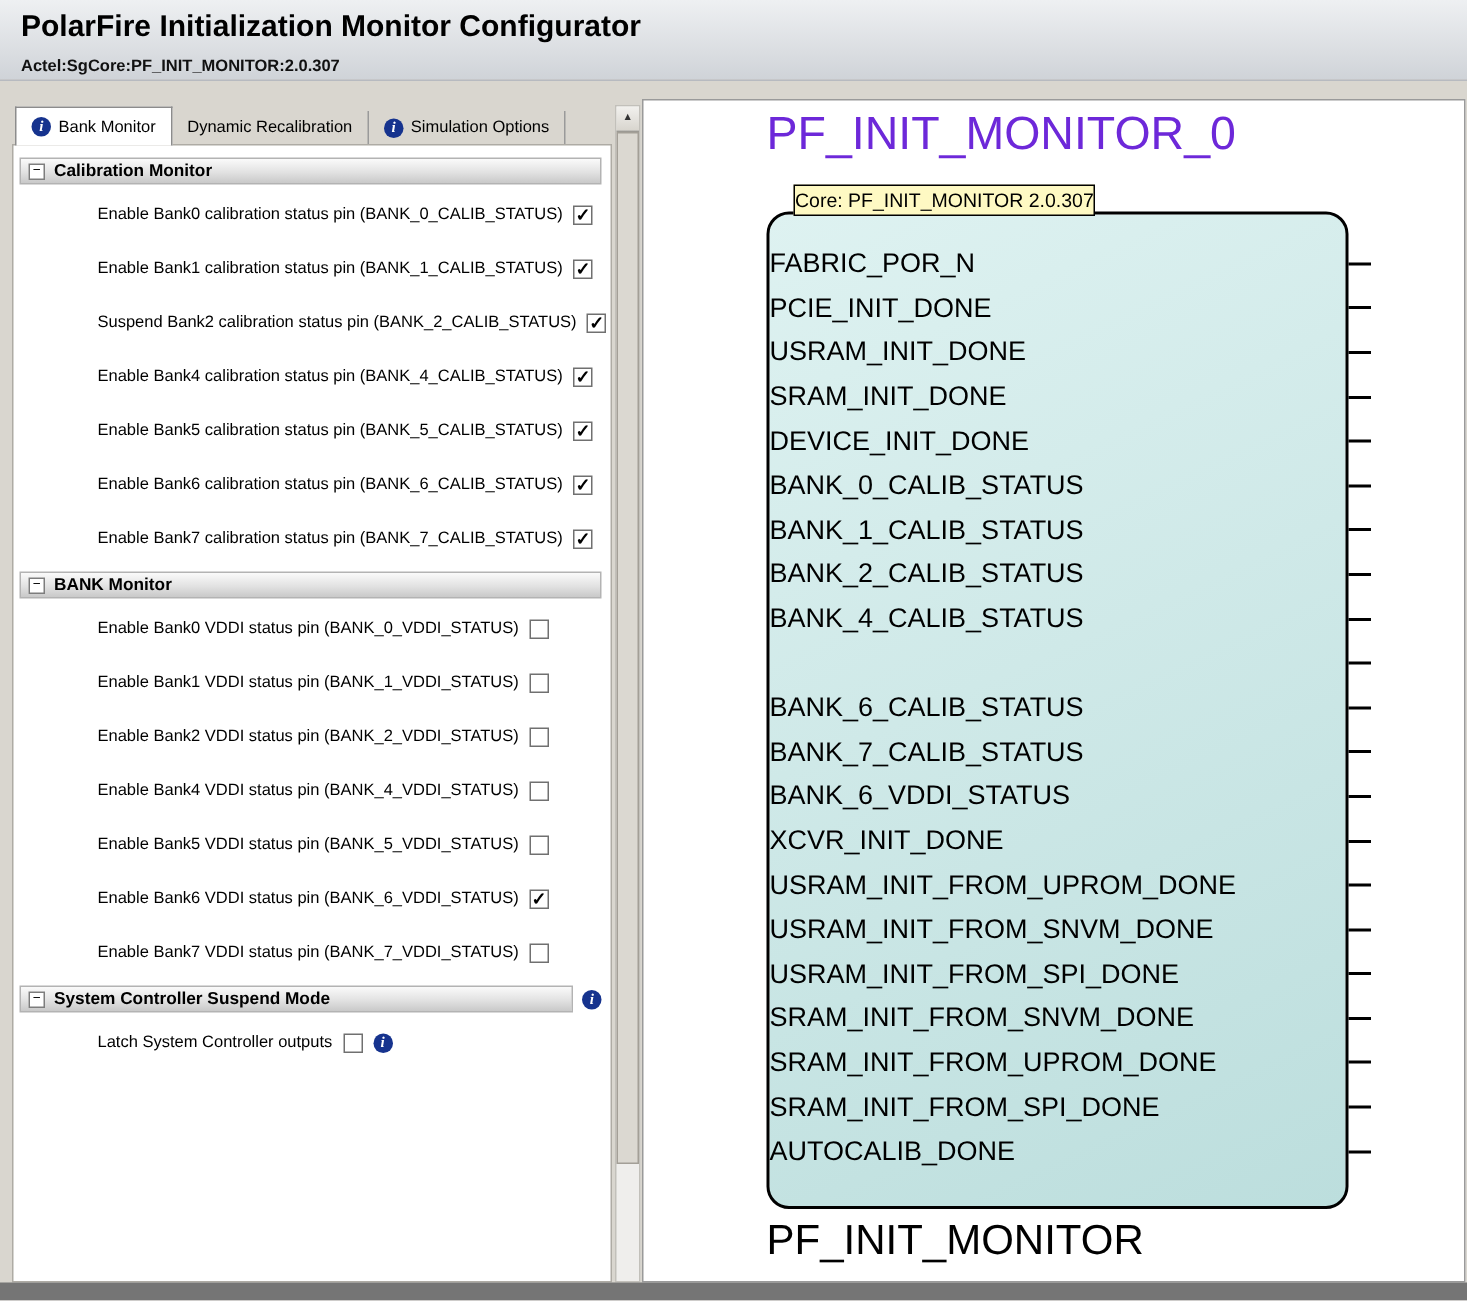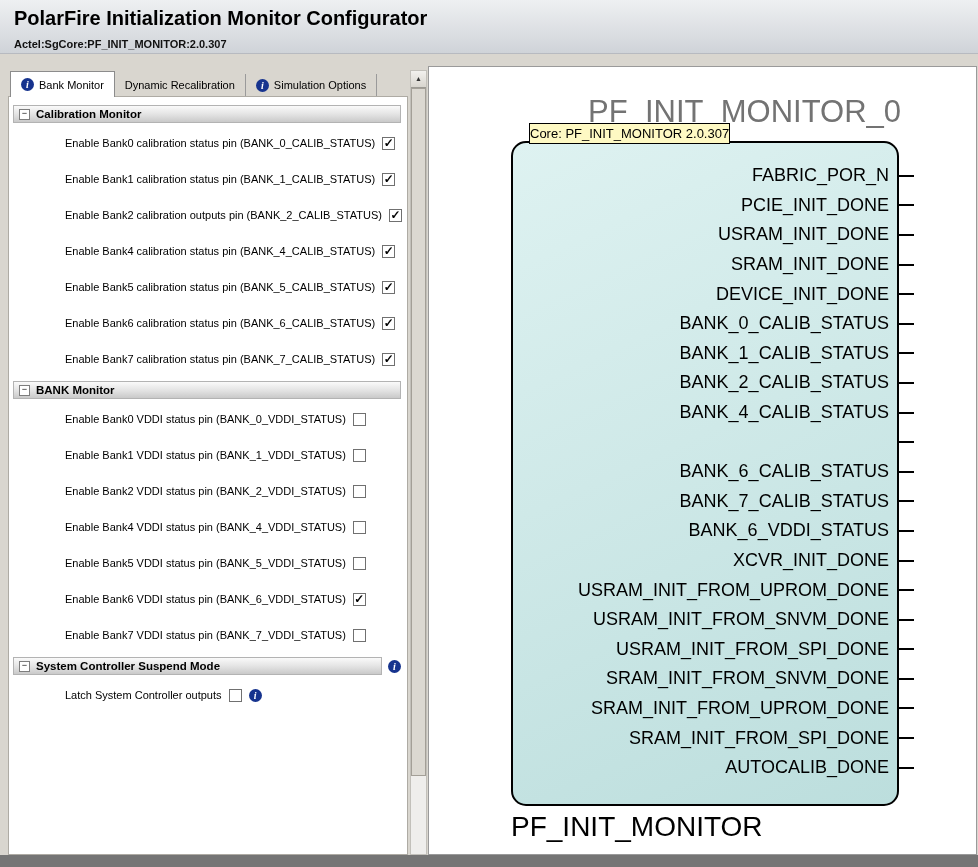--- a/index.html
+++ b/index.html
@@ -37,28 +37,28 @@
   .item .info{margin-left:7px;}
 
   
   .vscroll{position:absolute;left:410px;top:70px;width:17px;height:785px;background:#efeeec;border:1px solid #c2c0ba;box-sizing:border-box;}
   .scroll-btn{position:absolute;top:0;left:0;right:0;height:16px;background:linear-gradient(180deg,#f2f1ee,#d8d5ce);
               border-bottom:1px solid #9c9a94;font-size:7px;text-align:center;line-height:16px;color:#333;}
   .scroll-thumb{position:absolute;top:17px;left:0;right:0;height:688px;background:#dbd8d1;border:1px solid #a39f97;box-sizing:border-box;}
 
   
   .right{position:absolute;left:428px;top:66px;right:1px;bottom:12px;background:#fff;border:1px solid #9a9a9a;box-sizing:border-box;overflow:hidden;}
-  .diagram-title{position:absolute;left:82px;width:390px;top:27px;text-align:right;font-size:31px;color:#737373;white-space:nowrap;}
+  .diagram-title{position:absolute;left:82px;width:390px;top:4px;text-align:left;font-size:31px;color:#6d28d9;white-space:nowrap;}
   .tooltip{position:absolute;left:68px;top:56px;background:#fef9c3;border:1px solid #000;font-size:13px;color:#000;
            padding:2px 0;white-space:nowrap;z-index:5;margin-left:32px;}
   .block{position:absolute;left:82px;top:74px;width:388px;height:665px;box-sizing:border-box;
          border:2px solid #000;border-radius:15px;
          background:linear-gradient(155deg,#def2f1 0%,#cfe9e8 45%,#bcdedd 100%);overflow:visible;}
   .pins{padding-top:18px;}
-  .pin{position:relative;height:29.6px;display:flex;align-items:center;justify-content:flex-end;padding-right:8px;
+  .pin{position:relative;height:29.6px;display:flex;align-items:center;justify-content:flex-start;padding-right:8px;
        font-size:18px;color:#000;white-space:nowrap;}
   .pin .stub{position:absolute;right:-17px;top:50%;margin-top:-1px;width:15px;height:2px;background:#000;}
   .block-label{position:absolute;left:82px;width:390px;top:744px;font-size:28px;color:#000;white-space:nowrap;}
 
   .footer-bar{position:absolute;left:0;right:0;bottom:0;height:12px;background:#757575;}
 </style>
 </head>
 <body>
 
 <div class="app">
@@ -91,21 +91,21 @@
         </div>
         <div class="item">
           <span>Enable Bank0 calibration status pin (BANK_0_CALIB_STATUS)</span>
           <span class="cb">✓</span>
         </div>
         <div class="item">
           <span>Enable Bank1 calibration status pin (BANK_1_CALIB_STATUS)</span>
           <span class="cb">✓</span>
         </div>
         <div class="item">
-          <span>Enable Bank2 calibration outputs pin (BANK_2_CALIB_STATUS)</span>
+          <span>Suspend Bank2 calibration status pin (BANK_2_CALIB_STATUS)</span>
           <span class="cb">✓</span>
         </div>
         <div class="item">
           <span>Enable Bank4 calibration status pin (BANK_4_CALIB_STATUS)</span>
           <span class="cb">✓</span>
         </div>
         <div class="item">
           <span>Enable Bank5 calibration status pin (BANK_5_CALIB_STATUS)</span>
           <span class="cb">✓</span>
         </div>

